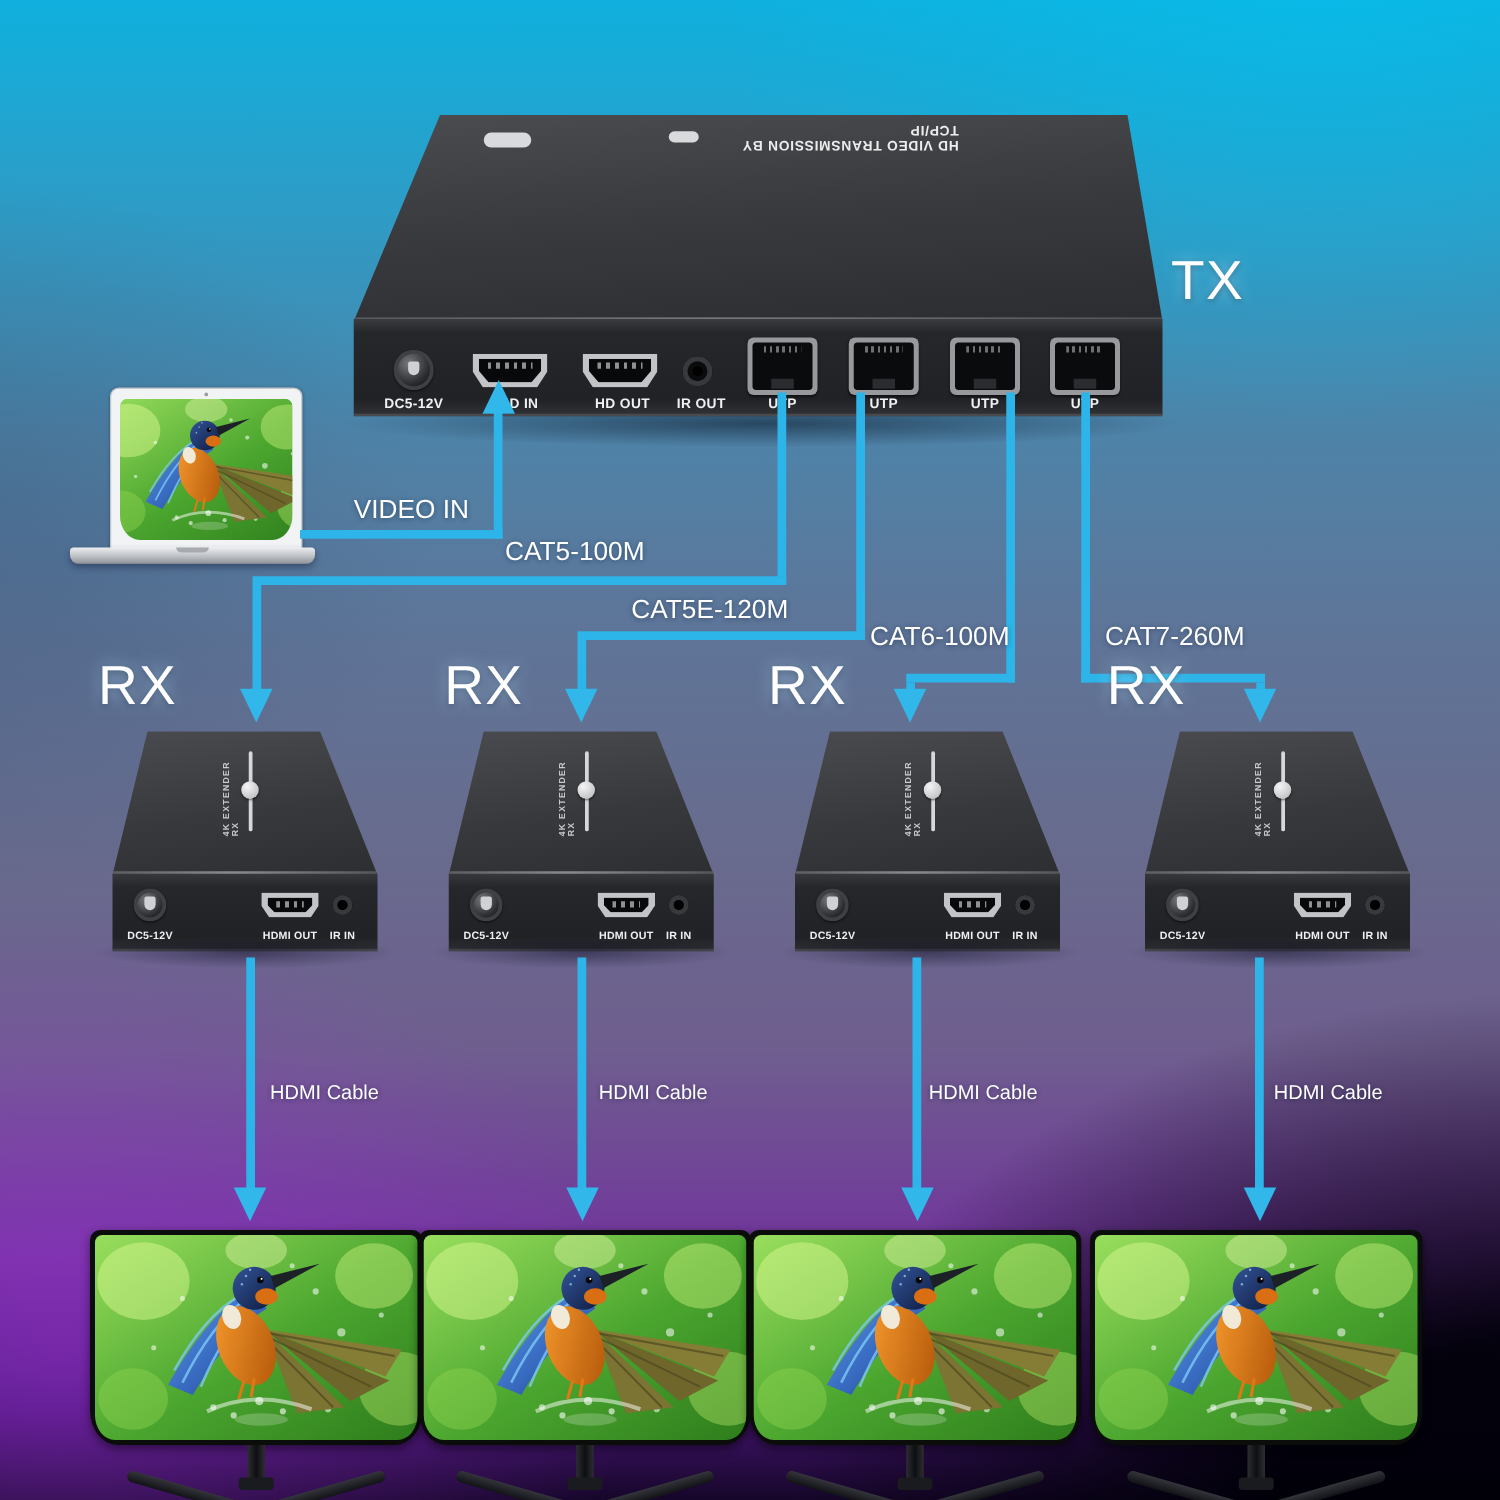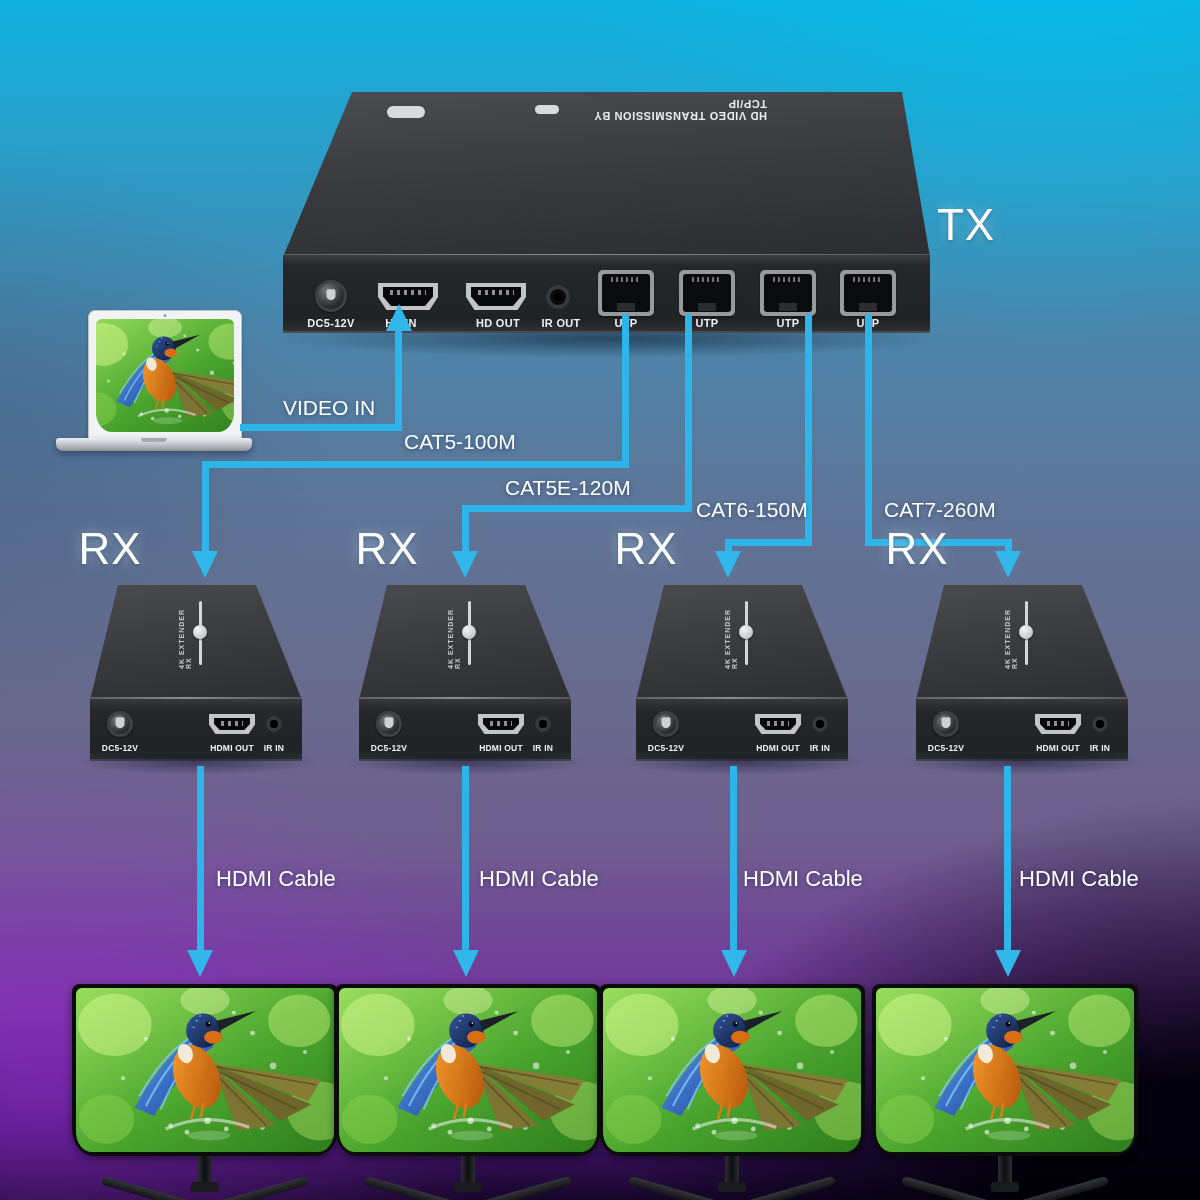--- a/index.html
+++ b/index.html
@@ -10,21 +10,21 @@
       radial-gradient(900px 650px at 103% 103%, rgba(0,0,8,.96) 25%, rgba(0,0,12,0) 68%),
       radial-gradient(700px 520px at 88% -2%, rgba(0,195,240,.5), transparent 70%),
       radial-gradient(640px 480px at 4% 90%, rgba(156,48,216,.45), transparent 72%),
       radial-gradient(560px 420px at -4% 36%, rgba(55,80,115,.38), transparent 70%),
       linear-gradient(180deg,#10b0de 0%,#2d9cc6 14%,#4e83a8 29%,#5f7497 43%,#686b8d 57%,#6f5e8f 70%,#71339c 84%,#451570 94%,#16062a 100%);
   }
   .abs{position:absolute;}
   
   .lbl{position:absolute;color:#fff;font-weight:400;z-index:6;
        text-shadow:0 1px 4px rgba(0,25,50,.45);white-space:nowrap;}
-  .f21{font-size:21px;} .f20{font-size:22px;}
+  .f21{font-size:21px;} .f20{font-size:16px;}
   .big{font-size:44px;letter-spacing:1px;text-shadow:0 0 12px rgba(190,235,255,.55),0 2px 5px rgba(0,20,40,.4);}
   .ctr{text-align:center;}
   
   .cl{position:absolute;background:#2db4e8;z-index:4;}
   .ar-dn{position:absolute;width:0;height:0;z-index:4;
          border-left:13px solid transparent;border-right:13px solid transparent;
          border-top:27px solid #31b7ea;}
   .ar-up{position:absolute;width:0;height:0;z-index:5;
          border-left:13px solid transparent;border-right:13px solid transparent;
          border-bottom:27px solid #31b7ea;}
@@ -227,21 +227,21 @@
         <div class="inner"></div>
         <div class="pins"></div>
         <div class="notch"></div>
       </div>
     <div class="rj45" style="left:557px;top:15px;">
         <div class="inner"></div>
         <div class="pins"></div>
         <div class="notch"></div>
       </div>
     <span class="plabel txl" style="left:8px;width:80px;">DC5-12V</span>
-    <span class="plabel txl" style="left:88px;width:60px;">HD IN</span>
+    <span class="plabel txl" style="left:102px;width:60px;">HD IN</span>
     <span class="plabel txl" style="left:185px;width:60px;">HD OUT</span>
     <span class="plabel txl" style="left:248px;width:60px;">IR OUT</span>
     <span class="plabel txl" style="left:313px;width:60px;">UTP</span>
     <span class="plabel txl" style="left:394px;width:60px;">UTP</span>
     <span class="plabel txl" style="left:475px;width:60px;">UTP</span>
     <span class="plabel txl" style="left:555px;width:60px;">UTP</span>
   </div>
   <div class="lbl big ctr" style="left:920px;top:200px;width:92px;">TX</div>
 
   <div class="laptop">
@@ -278,21 +278,21 @@
   <div class="cl" style="left:725px;top:546px;width:7px;height:6px;"></div>
   <div class="ar-dn" style="left:715px;top:551px;"></div>
 
   <div class="cl" style="left:865px;top:314px;width:7px;height:232px;"></div>
   <div class="cl" style="left:865px;top:539px;width:147px;height:7px;"></div>
   <div class="cl" style="left:1005px;top:546px;width:7px;height:6px;"></div>
   <div class="ar-dn" style="left:995px;top:551px;"></div>
 
   <div class="lbl f21" style="left:404px;top:430px;">CAT5-100M</div>
   <div class="lbl f21" style="left:505px;top:476px;">CAT5E-120M</div>
-  <div class="lbl f21" style="left:696px;top:498px;">CAT6-150M</div>
+  <div class="lbl f21" style="left:696px;top:498px;">CAT6-100M</div>
   <div class="lbl f21" style="left:884px;top:498px;">CAT7-260M</div>
 
   <div class="lbl big ctr" style="left:70px;top:524px;width:80px;">RX</div>
   <div class="lbl big ctr" style="left:347px;top:524px;width:80px;">RX</div>
   <div class="lbl big ctr" style="left:606px;top:524px;width:80px;">RX</div>
   <div class="lbl big ctr" style="left:877px;top:524px;width:80px;">RX</div>
 
   <div class="rx-box" style="left:90px;">
     <div class="rx-shadow"></div>
     <div class="rx-top">

